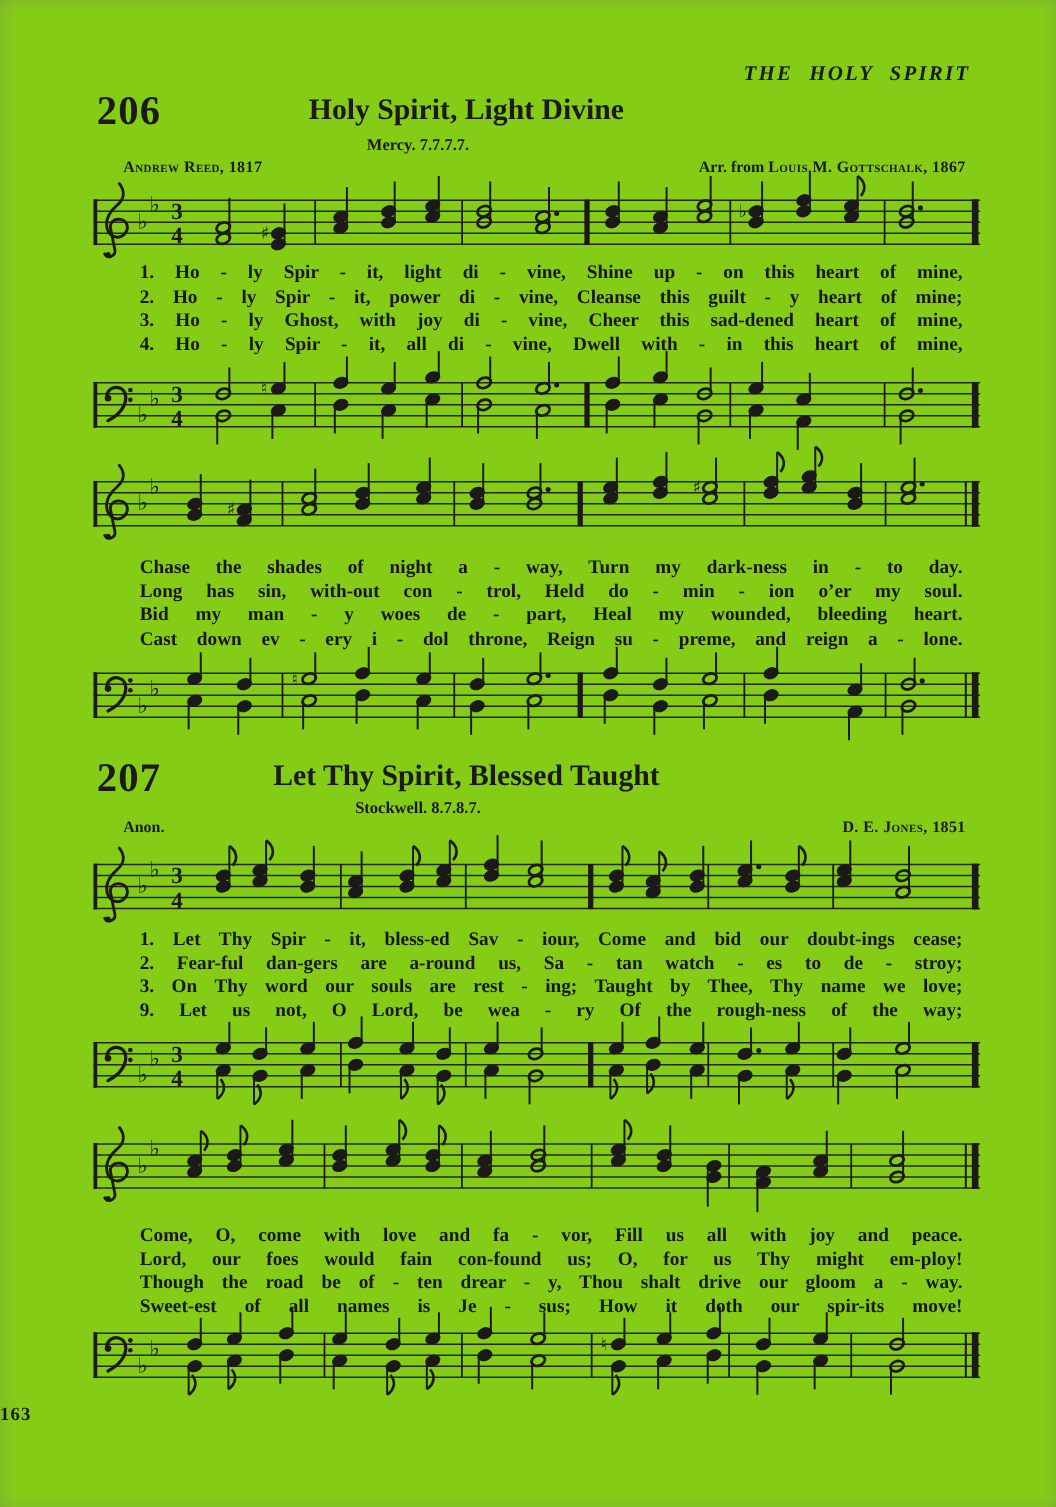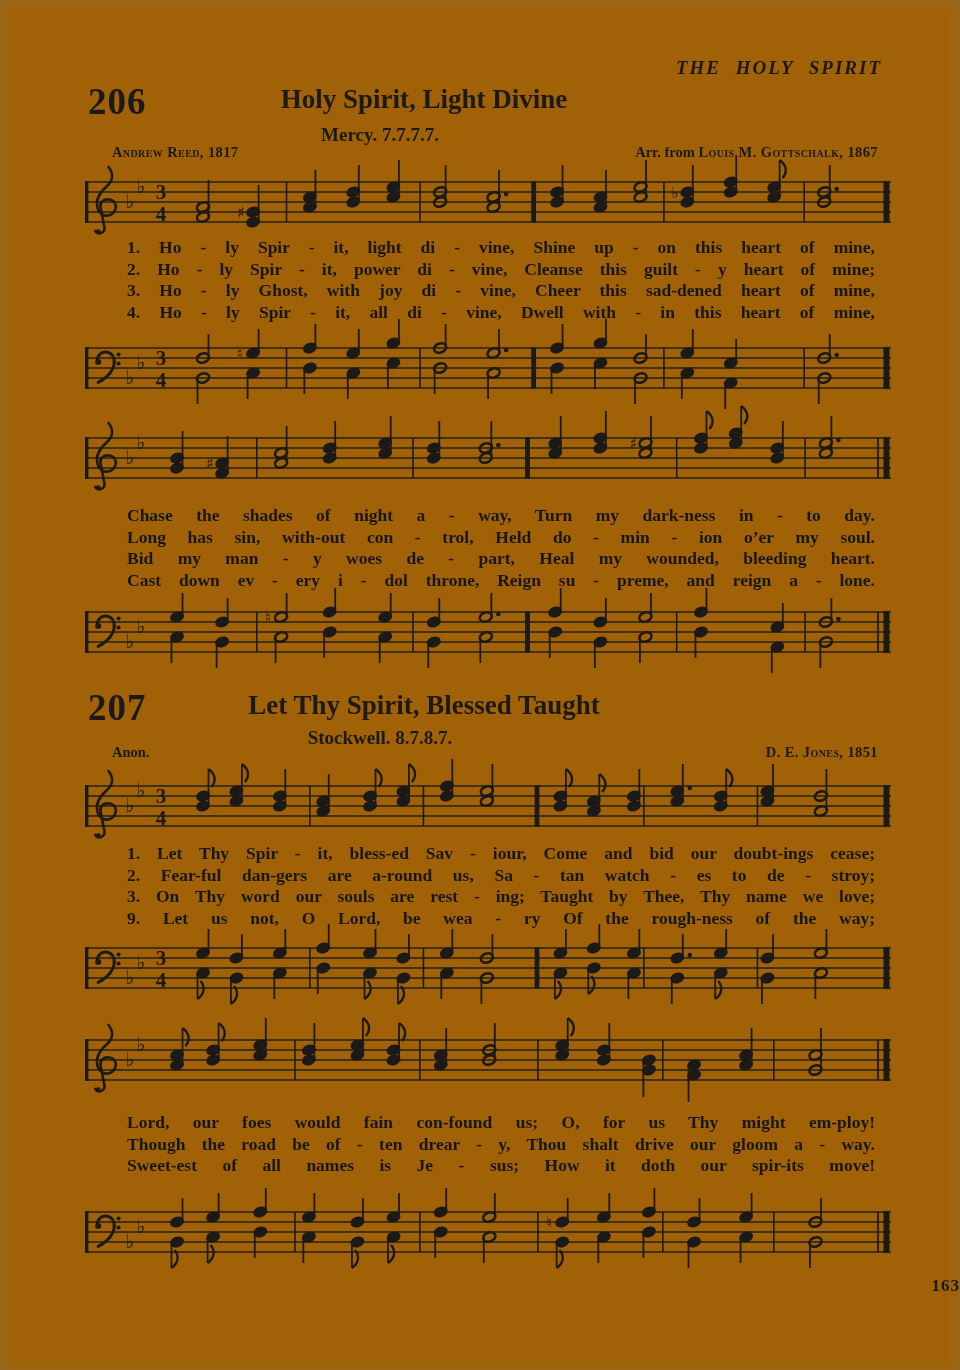--- a/index.html
+++ b/index.html
@@ -1,45 +1,45 @@
 <!DOCTYPE html>
 <html><head>
 <meta charset="utf-8">
 <style>
   html,body{margin:0;padding:0;}
   body{background:#dededa;font-family:"Liberation Serif",serif;}
   .page{
     position:relative;width:960px;height:1370px;margin:0 auto;
-    background:#a16207;overflow:hidden;color:#1b1a18;
+    background:#84cc16;overflow:hidden;color:#1b1a18;
   }
   .page::before{ 
     content:"";position:absolute;inset:0;pointer-events:none;
     background:
       linear-gradient(90deg,rgba(120,118,112,.18),rgba(120,118,112,0) 14px),
       linear-gradient(270deg,rgba(120,118,112,.14),rgba(120,118,112,0) 12px),
       linear-gradient(180deg,rgba(120,118,112,.16),rgba(120,118,112,0) 10px),
       linear-gradient(0deg,rgba(120,118,112,.12),rgba(120,118,112,0) 10px);
   }
   .abs{position:absolute;}
   .running-head{
     top:57px;right:78px;font-size:19px;font-weight:bold;font-style:italic;
     letter-spacing:2px;word-spacing:8px;
   }
   .hymn-number{left:88px;font-size:37px;font-weight:bold;letter-spacing:1px;}
   .hymn-title{left:0;width:848px;text-align:center;font-size:27px;font-weight:bold;}
-  .tune-name{left:0;width:760px;text-align:center;font-size:19px;font-weight:bold;}
+  .tune-name{left:0;width:760px;text-align:center;font-size:15px;font-weight:bold;}
   .credit-row{left:112px;right:82px;display:flex;justify-content:space-between;
     font-size:14.5px;font-weight:bold;}
   .smallcaps{font-variant:small-caps;letter-spacing:.4px;}
   .lyrics{left:127px;width:748px;}
   .lyric-line{
     display:block;width:100%;font-size:17.5px;line-height:21.5px;font-weight:bold;
     text-align:justify;text-align-last:justify;white-space:normal;color:#181715;
   }
-  .page-number{left:0;width:960px;top:1276px;text-align:right;
+  .page-number{left:0;width:960px;top:1276px;text-align:left;
     font-size:17px;font-weight:bold;letter-spacing:1px;}
   #music{position:absolute;left:0;top:0;}
 </style>
 </head>
 <body>
 
 <div class="page">
 
   <div class="abs running-head">THE HOLY SPIRIT</div>
 
@@ -72,20 +72,21 @@
     <span><span></span><span class="smallcaps">D. E. Jones, 1851</span></span>
   </div>
 
   <div class="abs lyrics" style="top:843px;">
     <span class="lyric-line">1. Let Thy Spir - it, bless-ed Sav - iour, Come and bid our doubt-ings cease;</span>
     <span class="lyric-line">2. Fear-ful dan-gers are a-round us, Sa - tan watch - es to de - stroy;</span>
     <span class="lyric-line">3. On Thy word our souls are rest - ing; Taught by Thee, Thy name we love;</span>
     <span class="lyric-line">9. Let us not, O Lord, be wea - ry Of the rough-ness of the way;</span>
   </div>
   <div class="abs lyrics" style="top:1112px;">
+    <span class="lyric-line">Come, O, come with love and fa - vor, Fill us all with joy and peace.</span>
     <span class="lyric-line">Lord, our foes would fain con-found us; O, for us Thy might em-ploy!</span>
     <span class="lyric-line">Though the road be of - ten drear - y, Thou shalt drive our gloom a - way.</span>
     <span class="lyric-line">Sweet-est of all names is Je - sus; How it doth our spir-its move!</span>
   </div>
 
   <div class="abs page-number">163</div>
 
   <svg id="music" width="960" height="1370" viewBox="0 0 960 1370">
       <g transform="translate(85,182)">
         <line x1="0" y1="0" x2="806" y2="0" stroke="#1b1a18" stroke-width="1.4" opacity="0.92"></line>

